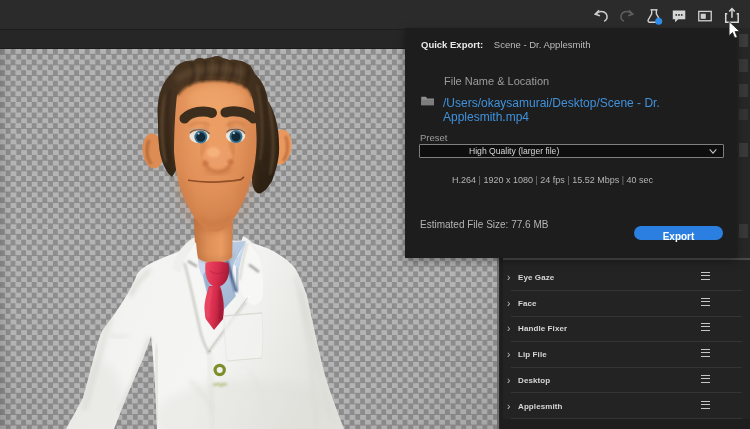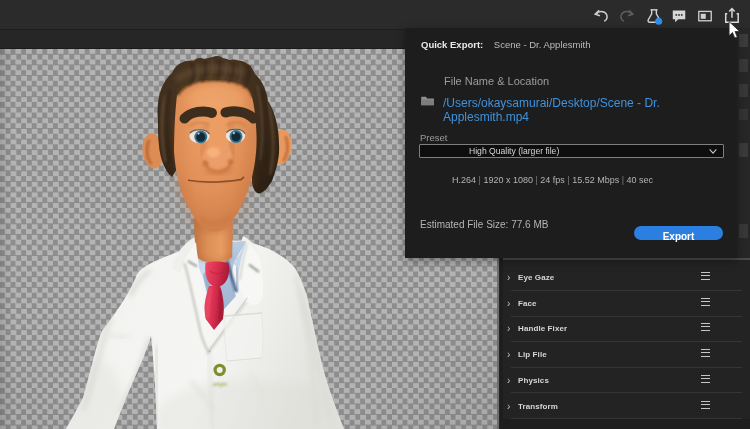--- a/index.html
+++ b/index.html
@@ -290,22 +290,22 @@
     <div class="sep" style="top:287px"></div>
     <div class="sep" style="top:312px"></div>
     <div class="sep" style="top:338px"></div>
     <div class="sep" style="top:363px"></div>
     <div class="sep" style="top:389px"></div>
     <div style="position:absolute;left:0;top:390px;width:247px;height:10px;background:#1e1e1e;"></div>
     <div class="rowlbl" style="top:243.5px">Eye Gaze</div>
     <div class="rowlbl" style="top:269.5px">Face</div>
     <div class="rowlbl" style="top:294.5px">Handle Fixer</div>
     <div class="rowlbl" style="top:320.5px">Lip File</div>
-    <div class="rowlbl" style="top:346.5px">Physics</div>
-    <div class="rowlbl" style="top:372.5px">Transform</div>
+    <div class="rowlbl" style="top:346.5px">Desktop</div>
+    <div class="rowlbl" style="top:372.5px">Applesmith</div>
     <div class="chev" style="top:243px">›</div>
     <div class="chev" style="top:269px">›</div>
     <div class="chev" style="top:294px">›</div>
     <div class="chev" style="top:320px">›</div>
     <div class="chev" style="top:346px">›</div>
     <div class="chev" style="top:372px">›</div>
     <div class="burger" style="top:243px"></div>
     <div class="burger" style="top:269px"></div>
     <div class="burger" style="top:294px"></div>
     <div class="burger" style="top:320px"></div>

